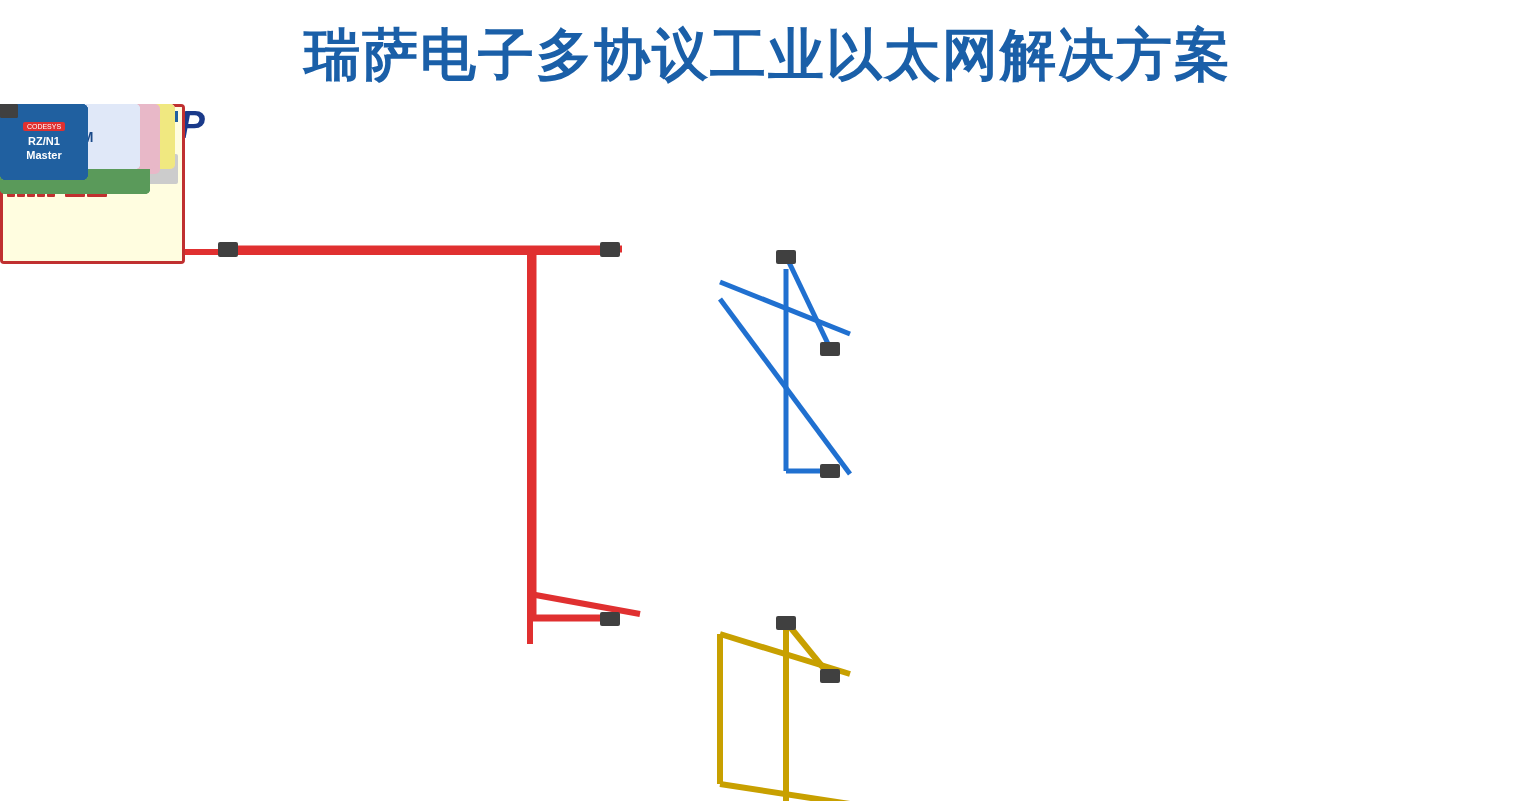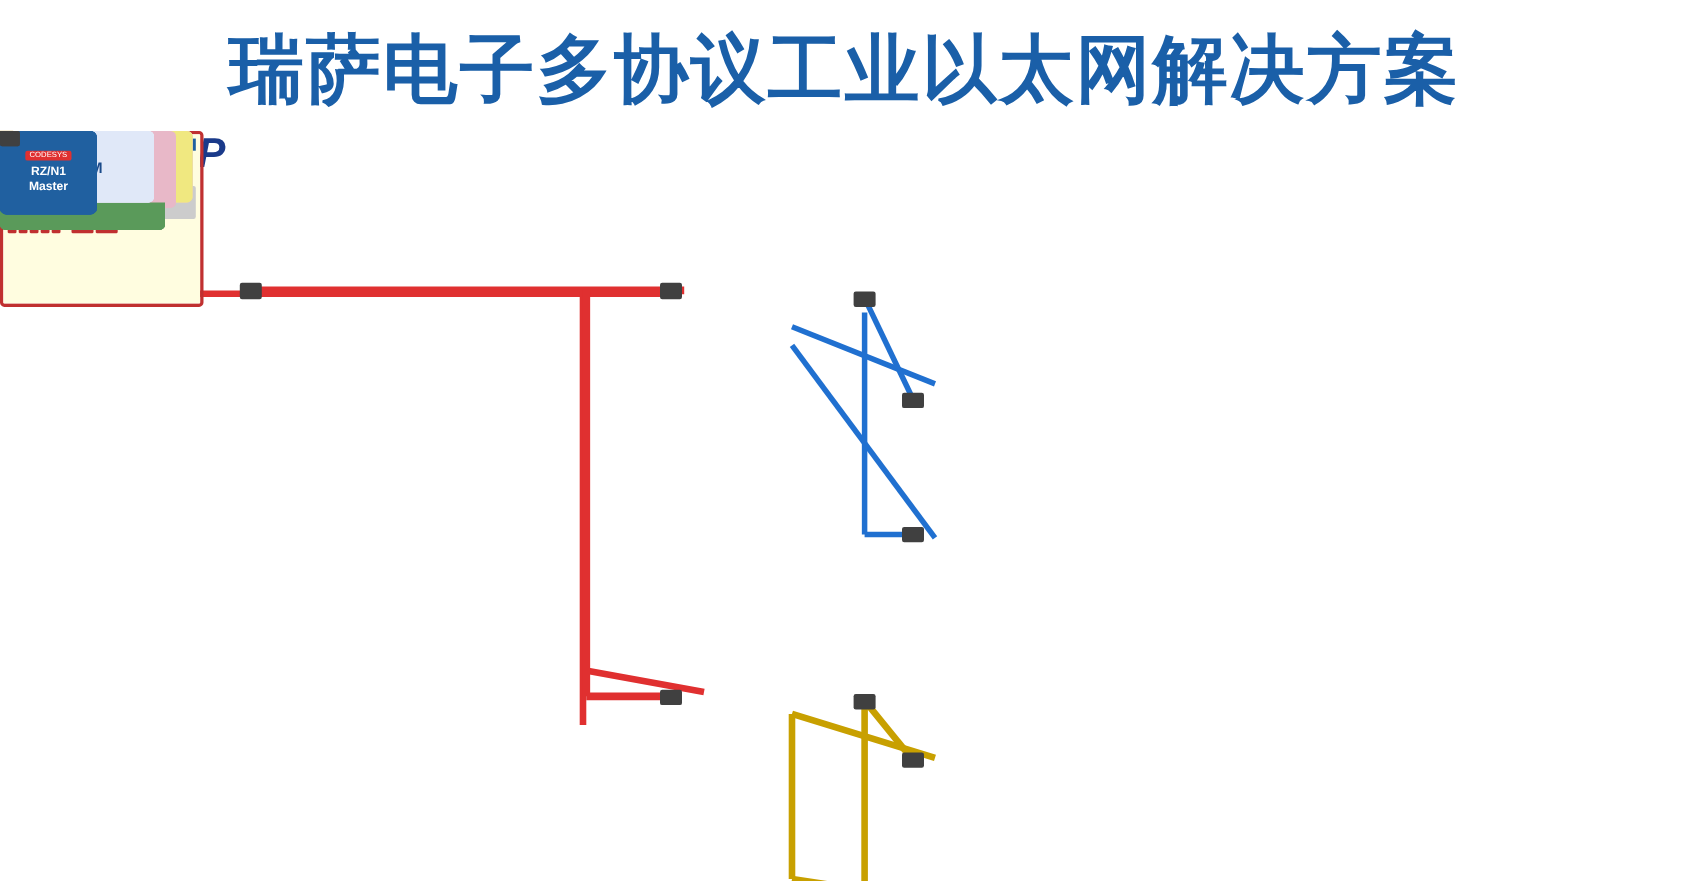--- a/index.html
+++ b/index.html
@@ -7,21 +7,21 @@
       background: #fff;
       font-family: Arial, sans-serif;
       width: 1536px;
       height: 801px;
       overflow: hidden;
       position: relative;
     }
 
     .main-title {
       text-align: center;
-      font-size: 68px;
+      font-size: 56px;
       font-weight: bold;
       color: #1a5fa8;
       padding: 18px 0 10px 0;
       letter-spacing: 2px;
     }
 
     .diagram-area {
       position: relative;
       width: 1536px;
       height: 720px;

